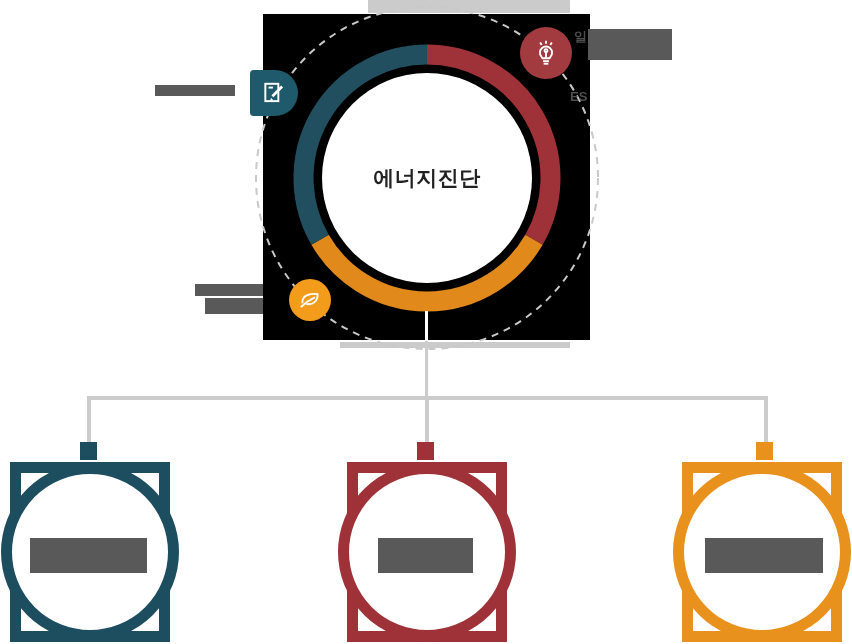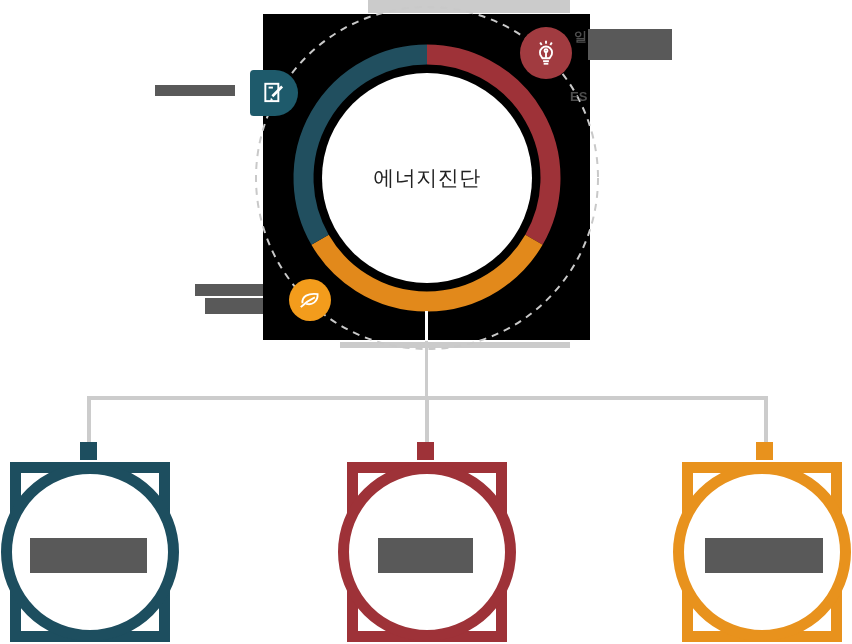--- a/index.html
+++ b/index.html
@@ -9,21 +9,21 @@
   }
   .abs{position:absolute;}
 
   
   .gray-accent{background:#cbcbcb;}
   .black-square{left:263px;top:14px;width:327px;height:326px;background:#000;}
   .hero-svg{left:0;top:0;}
   .white-circle{left:322px;top:73px;width:210px;height:210px;border-radius:50%;background:#fff;}
   .center-label{
     left:322px;top:164px;width:210px;text-align:center;
-    font-size:21px;font-weight:normal;color:#222;letter-spacing:0.5px;
+    font-size:21px;font-weight:bold;color:#222;letter-spacing:0.5px;
   }
 
   
   .badge{display:flex;align-items:center;justify-content:center;}
   .badge-edit{
     left:250px;top:70px;width:48px;height:46px;background:#1e5a6b;
     border-radius:4px 24px 24px 4px;
   }
   .badge-bulb{left:520px;top:27px;width:52px;height:52px;background:#a13b40;border-radius:50%;}
   .badge-leaf{left:289px;top:279px;width:42px;height:42px;background:#f39c1c;border-radius:50%;}

